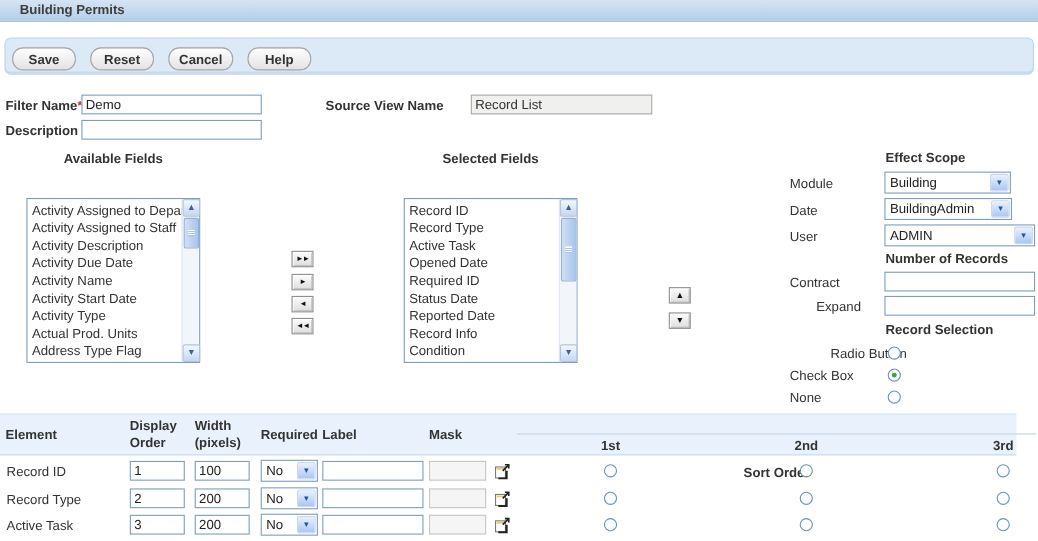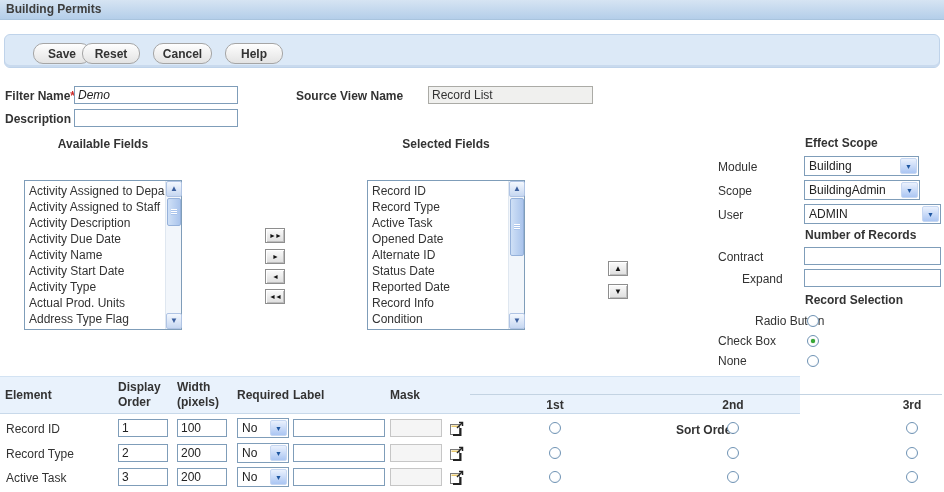--- a/index.html
+++ b/index.html
@@ -5,32 +5,32 @@
   html,body{margin:0;padding:0;background:#fff;}
   *{box-sizing:border-box;}
   .screen{position:relative;width:944px;height:492px;background:#fff;overflow:hidden;
           font-family:"Liberation Sans",sans-serif;font-size:12px;color:#333;}
   .abs{position:absolute;}
 
   
   .titlebar{left:0;top:0;width:944px;height:20px;
     background:linear-gradient(#d6e4f3,#b4cee9);
     border-bottom:1px solid #a9c4de;
-    font-weight:bold;color:#3d3d3d;line-height:19px;padding-left:6px;}
+    font-weight:bold;color:#3d3d3d;line-height:19px;padding-left:18px;}
 
   
   .toolbar{left:4px;top:34px;width:936px;height:34px;background:#dce9f7;
     border:1px solid #bfd3ea;border-radius:6px;
     box-shadow:inset 0 -2px 0 #c9daee;}
   .tbtn{position:absolute;top:8px;height:21px;
     background:linear-gradient(#fefefe,#e3e3e3);
     border:1px solid #a5a5a5;border-radius:10px;
     font-family:"Liberation Sans",sans-serif;font-size:12px;font-weight:bold;color:#333;
     cursor:pointer;}
-  .tbtn.save{left:6px;width:58px;margin-left:22px;}
+  .tbtn.save{left:6px;width:58px;}
   .tbtn.reset{left:77px;width:58px;}
   .tbtn.cancel{left:148px;width:59px;}
   .tbtn.help{left:220px;width:58px;}
 
   .lbl{font-weight:bold;color:#333;}
   .plain{font-weight:normal;color:#333;}
   .star{color:#cc2a2a;font-weight:bold;}
 
   .xp-input{position:absolute;height:18px;border:1px solid #7f9db9;
     font-family:"Liberation Sans",sans-serif;font-size:12px;color:#222;
@@ -69,21 +69,21 @@
     border:1px solid #c6d7f2;border-radius:2px;
     font-size:7px;line-height:16px;text-align:center;color:#1e56a0;font-weight:bold;}
 
   
   .radio{position:absolute;width:12px;height:12px;border:1px solid #6f93b4;border-radius:50%;
     background:radial-gradient(circle at 35% 30%,#ffffff 55%,#e7edf3);cursor:pointer;}
   .radio.checked:after{content:"";position:absolute;left:3px;top:3px;width:4px;height:4px;
     border-radius:50%;background:#36a935;box-shadow:0 0 1px #1d7a1d;}
 
   
-  .band{left:0;top:376px;width:800px;height:38px;background:#e9f2fc;
+  .band{left:0;top:376px;width:924px;height:38px;background:#e9f2fc;
     border-top:1px solid #d3e3f3;border-bottom:1px solid #c8d9ea;}
   .band .h{position:absolute;font-weight:bold;color:#333;}
   .sort-divider{position:absolute;left:470px;top:17px;width:472px;height:1px;background:#c3d3e2;}
 
   .trow{position:absolute;left:0;width:944px;height:24px;}
   .trow .el{position:absolute;left:6px;top:0;line-height:24px;color:#333;}
   .in-order{left:118px;top:2px;width:50px;}
   .in-width{left:177px;top:2px;width:50px;}
   .sel-req{left:237px;top:1px;width:52px;}
   .in-lbl{left:293px;top:2px;width:92px;}
@@ -99,21 +99,21 @@
   <div class="abs titlebar">Building Permits</div>
 
   <div class="abs toolbar">
     <button class="tbtn save">Save</button>
     <button class="tbtn reset">Reset</button>
     <button class="tbtn cancel">Cancel</button>
     <button class="tbtn help">Help</button>
   </div>
 
   <div class="abs lbl" style="left:5px;top:89px;"><span>Filter Name</span><span class="star">*</span></div>
-  <input class="xp-input" style="left: 74px; top: 86px; width: 164px; font-style: italic;" value="Demo">
+  <input class="xp-input" style="left: 74px; top: 86px; width: 164px;" value="Demo">
   <div class="abs lbl" style="left:296px;top:89px;">Source View Name</div>
   <input class="xp-input ro" style="left: 407px; top: 86px; width: 165px; margin-left: 21px;" readonly="" value="Record List">
 
   <div class="abs lbl" style="left:5px;top:112px;">Description</div>
   <input class="xp-input" style="left: 74px; top: 109px; width: 164px;" value="">
 
   <div class="abs lbl" style="left:367px;top:137px;width:158px;text-align:center;">Selected Fields</div>
   <div class="abs lbl" style="left:24px;top:137px;width:158px;text-align:center;">Available Fields</div>
   <div class="abs lbl" style="left:805px;top:136px;">Effect Scope</div>
 
@@ -140,21 +140,21 @@
   <button class="mini-btn" style="left:265px;top:249px;">►</button>
   <button class="mini-btn" style="left:265px;top:269px;">◄</button>
   <button class="mini-btn" style="left:265px;top:289px;">◄◄</button>
 
   <div class="listbox" style="left:367px;top:180px;">
     <div class="list-items">
       <div class="list-item">Record ID</div>
       <div class="list-item">Record Type</div>
       <div class="list-item">Active Task</div>
       <div class="list-item">Opened Date</div>
-      <div class="list-item">Alternate ID</div>
+      <div class="list-item">Required ID</div>
       <div class="list-item">Status Date</div>
       <div class="list-item">Reported Date</div>
       <div class="list-item">Record Info</div>
       <div class="list-item">Condition</div>
     </div>
     <div class="vscroll">
       <div class="sb-btn sb-up">▲</div>
       <div class="sb-thumb" style="top:17px;height:58px;"></div>
       <div class="sb-btn sb-down">▼</div>
     </div>
@@ -162,21 +162,21 @@
 
   <button class="mini-btn" style="left:608px;top:261px;letter-spacing:0;font-size:8px;">▲</button>
   <button class="mini-btn" style="left:608px;top:284px;letter-spacing:0;font-size:8px;">▼</button>
 
   <div class="abs plain" style="left:718px;top:160px;">Module</div>
   <div class="xp-select" style="left:804px;top:156px;width:115px;">
     <span class="xp-select-text">Building</span>
     <span class="xp-select-btn">▼</span>
   </div>
 
-  <div class="abs plain" style="left:718px;top:184px;">Scope</div>
+  <div class="abs plain" style="left:718px;top:184px;">Date</div>
   <div class="xp-select" style="left:804px;top:180px;width:116px;">
     <span class="xp-select-text">BuildingAdmin</span>
     <span class="xp-select-btn">▼</span>
   </div>
 
   <div class="abs plain" style="left:718px;top:208px;">User</div>
   <div class="xp-select" style="left:804px;top:204px;width:137px;">
     <span class="xp-select-text">ADMIN</span>
     <span class="xp-select-btn">▼</span>
   </div>

